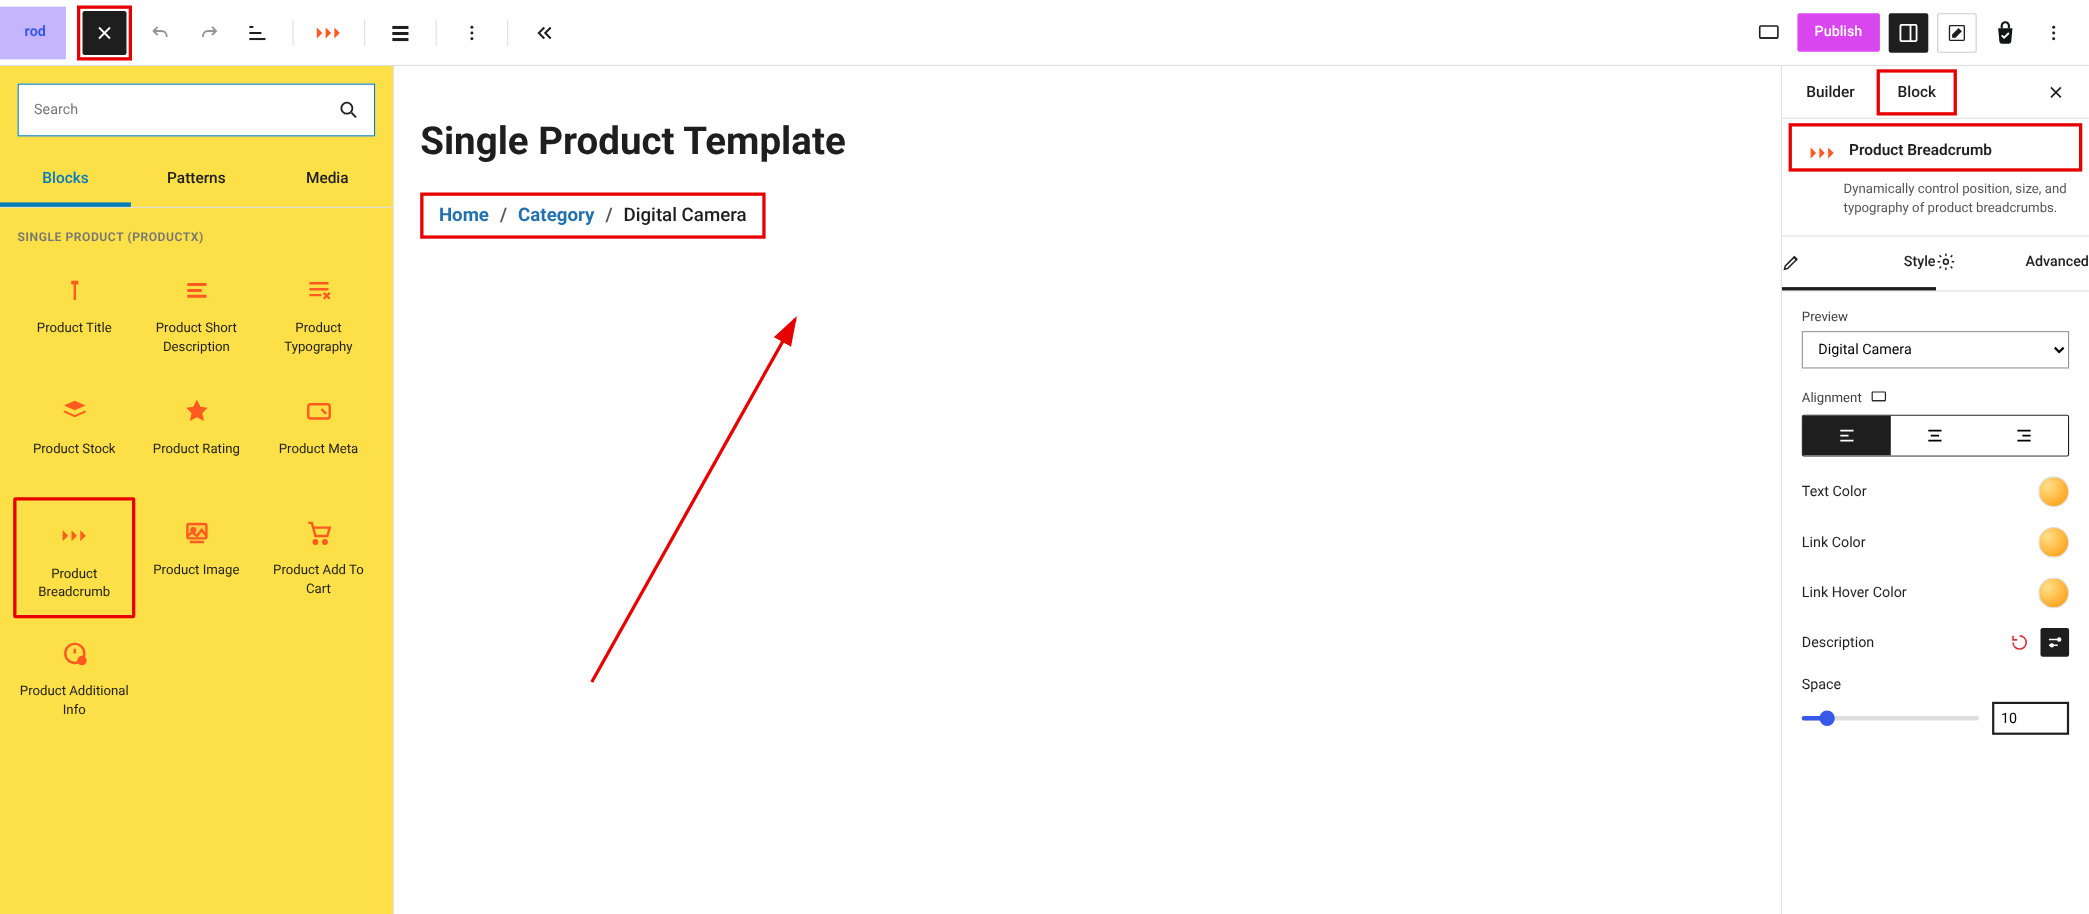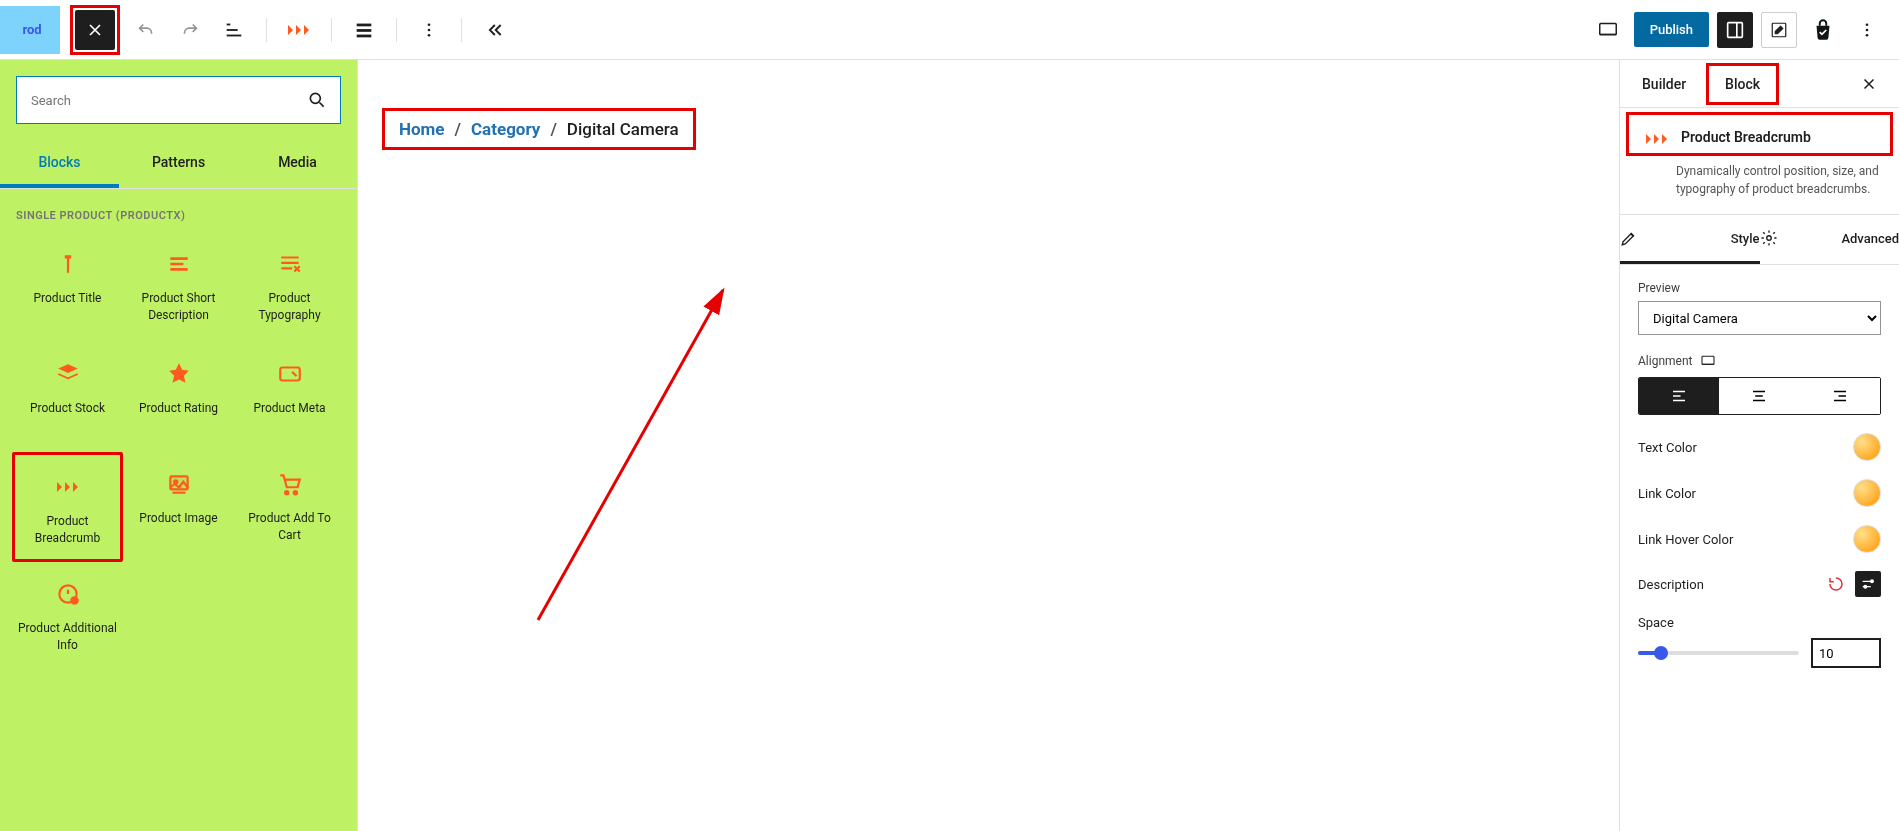--- a/index.html
+++ b/index.html
@@ -1,41 +1,41 @@
 <!DOCTYPE html>
 <html><head>
 <meta charset="utf-8">
 <style>
 * { margin: 0; padding: 0; box-sizing: border-box; font-family: -apple-system, BlinkMacSystemFont, "Segoe UI", Roboto, sans-serif; }
 body { background: #fff; color: #1e1e1e; font-size: 13px; overflow: hidden; }
 .app { display: flex; flex-direction: column; height: 831px; width: 1899px; }
 
 
 .topbar { display: flex; align-items: center; height: 60px; border-bottom: 1px solid #e0e0e0; padding: 0 8px 0 0; }
-.corner-logo { width: 60px; height: 48px; background: #7dd3fc; color: #fff; display: flex; align-items: center; justify-content: center; font-weight: 700; font-size: 13px; padding-left: 4px; overflow: hidden; }
+.corner-logo { width: 60px; height: 48px; background: #c4b5fd; color: #fff; display: flex; align-items: center; justify-content: center; font-weight: 700; font-size: 13px; padding-left: 4px; overflow: hidden; }
 .corner-logo span { color: #3858e9; }
 .tb-group { display: flex; align-items: center; gap: 8px; padding: 0 10px; }
 .tb-btn { width: 36px; height: 36px; display: flex; align-items: center; justify-content: center; background: transparent; border: none; cursor: pointer; border-radius: 2px; color: #1e1e1e; }
 .tb-btn.dark { background: #1e1e1e; color: #fff; width: 40px; height: 40px; }
 .tb-btn.orange svg { fill: #ff5a1f; }
 .tb-sep { width: 1px; height: 24px; background: #e0e0e0; margin: 0 4px; }
 .topbar-center { flex: 1; }
 .topbar-right { display: flex; align-items: center; gap: 8px; padding-right: 6px; }
-.publish-btn { background: #0369a1; color: #fff; border: none; padding: 10px 16px; font-size: 13px; font-weight: 500; cursor: pointer; border-radius: 2px; }
+.publish-btn { background: #d946ef; color: #fff; border: none; padding: 10px 16px; font-size: 13px; font-weight: 500; cursor: pointer; border-radius: 2px; }
 .tb-icon-box { width: 36px; height: 36px; display: flex; align-items: center; justify-content: center; border-radius: 2px; cursor: pointer; }
 .tb-icon-box.active { background: #1e1e1e; color: #fff; }
 .bag-icon { width: 36px; height: 36px; display: flex; align-items: center; justify-content: center; cursor: pointer; }
 
 .red-box { border: 3px solid #e60000; }
 
 
 .main { display: flex; flex: 1; min-height: 0; }
 
 
-.left { width: 358px; border-right: 1px solid #e0e0e0; display: flex; flex-direction: column; background: #bef264; }
+.left { width: 358px; border-right: 1px solid #e0e0e0; display: flex; flex-direction: column; background: #fde047; }
 .search-wrap { padding: 16px; }
 .search-input { width: 100%; height: 48px; border: 1.5px solid #007cba; padding: 0 40px 0 14px; font-size: 13px; color: #757575; background: #fff; position: relative; }
 .search-box { position: relative; }
 .search-icon { position: absolute; right: 14px; top: 50%; transform: translateY(-50%); }
 .left-tabs { display: flex; border-bottom: 1px solid #e0e0e0; }
 .left-tab { flex: 1; text-align: center; padding: 14px 0; font-size: 14px; font-weight: 500; cursor: pointer; border-bottom: 4px solid transparent; }
 .left-tab.active { border-bottom-color: #007cba; color: #007cba; }
 .section-label { padding: 20px 16px 10px; font-size: 11px; font-weight: 600; color: #757575; letter-spacing: 0.5px; }
 .block-grid-wrap { flex: 1; overflow-y: auto; position: relative; }
 .block-grid { display: grid; grid-template-columns: repeat(3, 1fr); gap: 0; padding: 0 12px 20px; }
@@ -319,20 +319,21 @@
                   <circle cx="18" cy="18" r="3" fill="#ff5a1f"></circle>
                 </svg>
               </div>
               <div class="block-label">Product Additional Info</div>
             </div>
           </div>
       </div>
     </div>
 
     <div class="canvas">
+      <h1>Single Product Template</h1>
       <div class="breadcrumb-box" id="breadcrumb-box">
           <a href="#">Home</a>
           <span class="sep">/</span>
           <a href="#">Category</a>
           <span class="sep">/</span>
           <span class="current">Digital Camera</span>
         </div>
       <svg class="red-arrow" style="left:-140px; top:170px;" width="520" height="420">
         <defs>
             <marker id="arrh" markerWidth="10" markerHeight="10" refX="8" refY="3" orient="auto">

